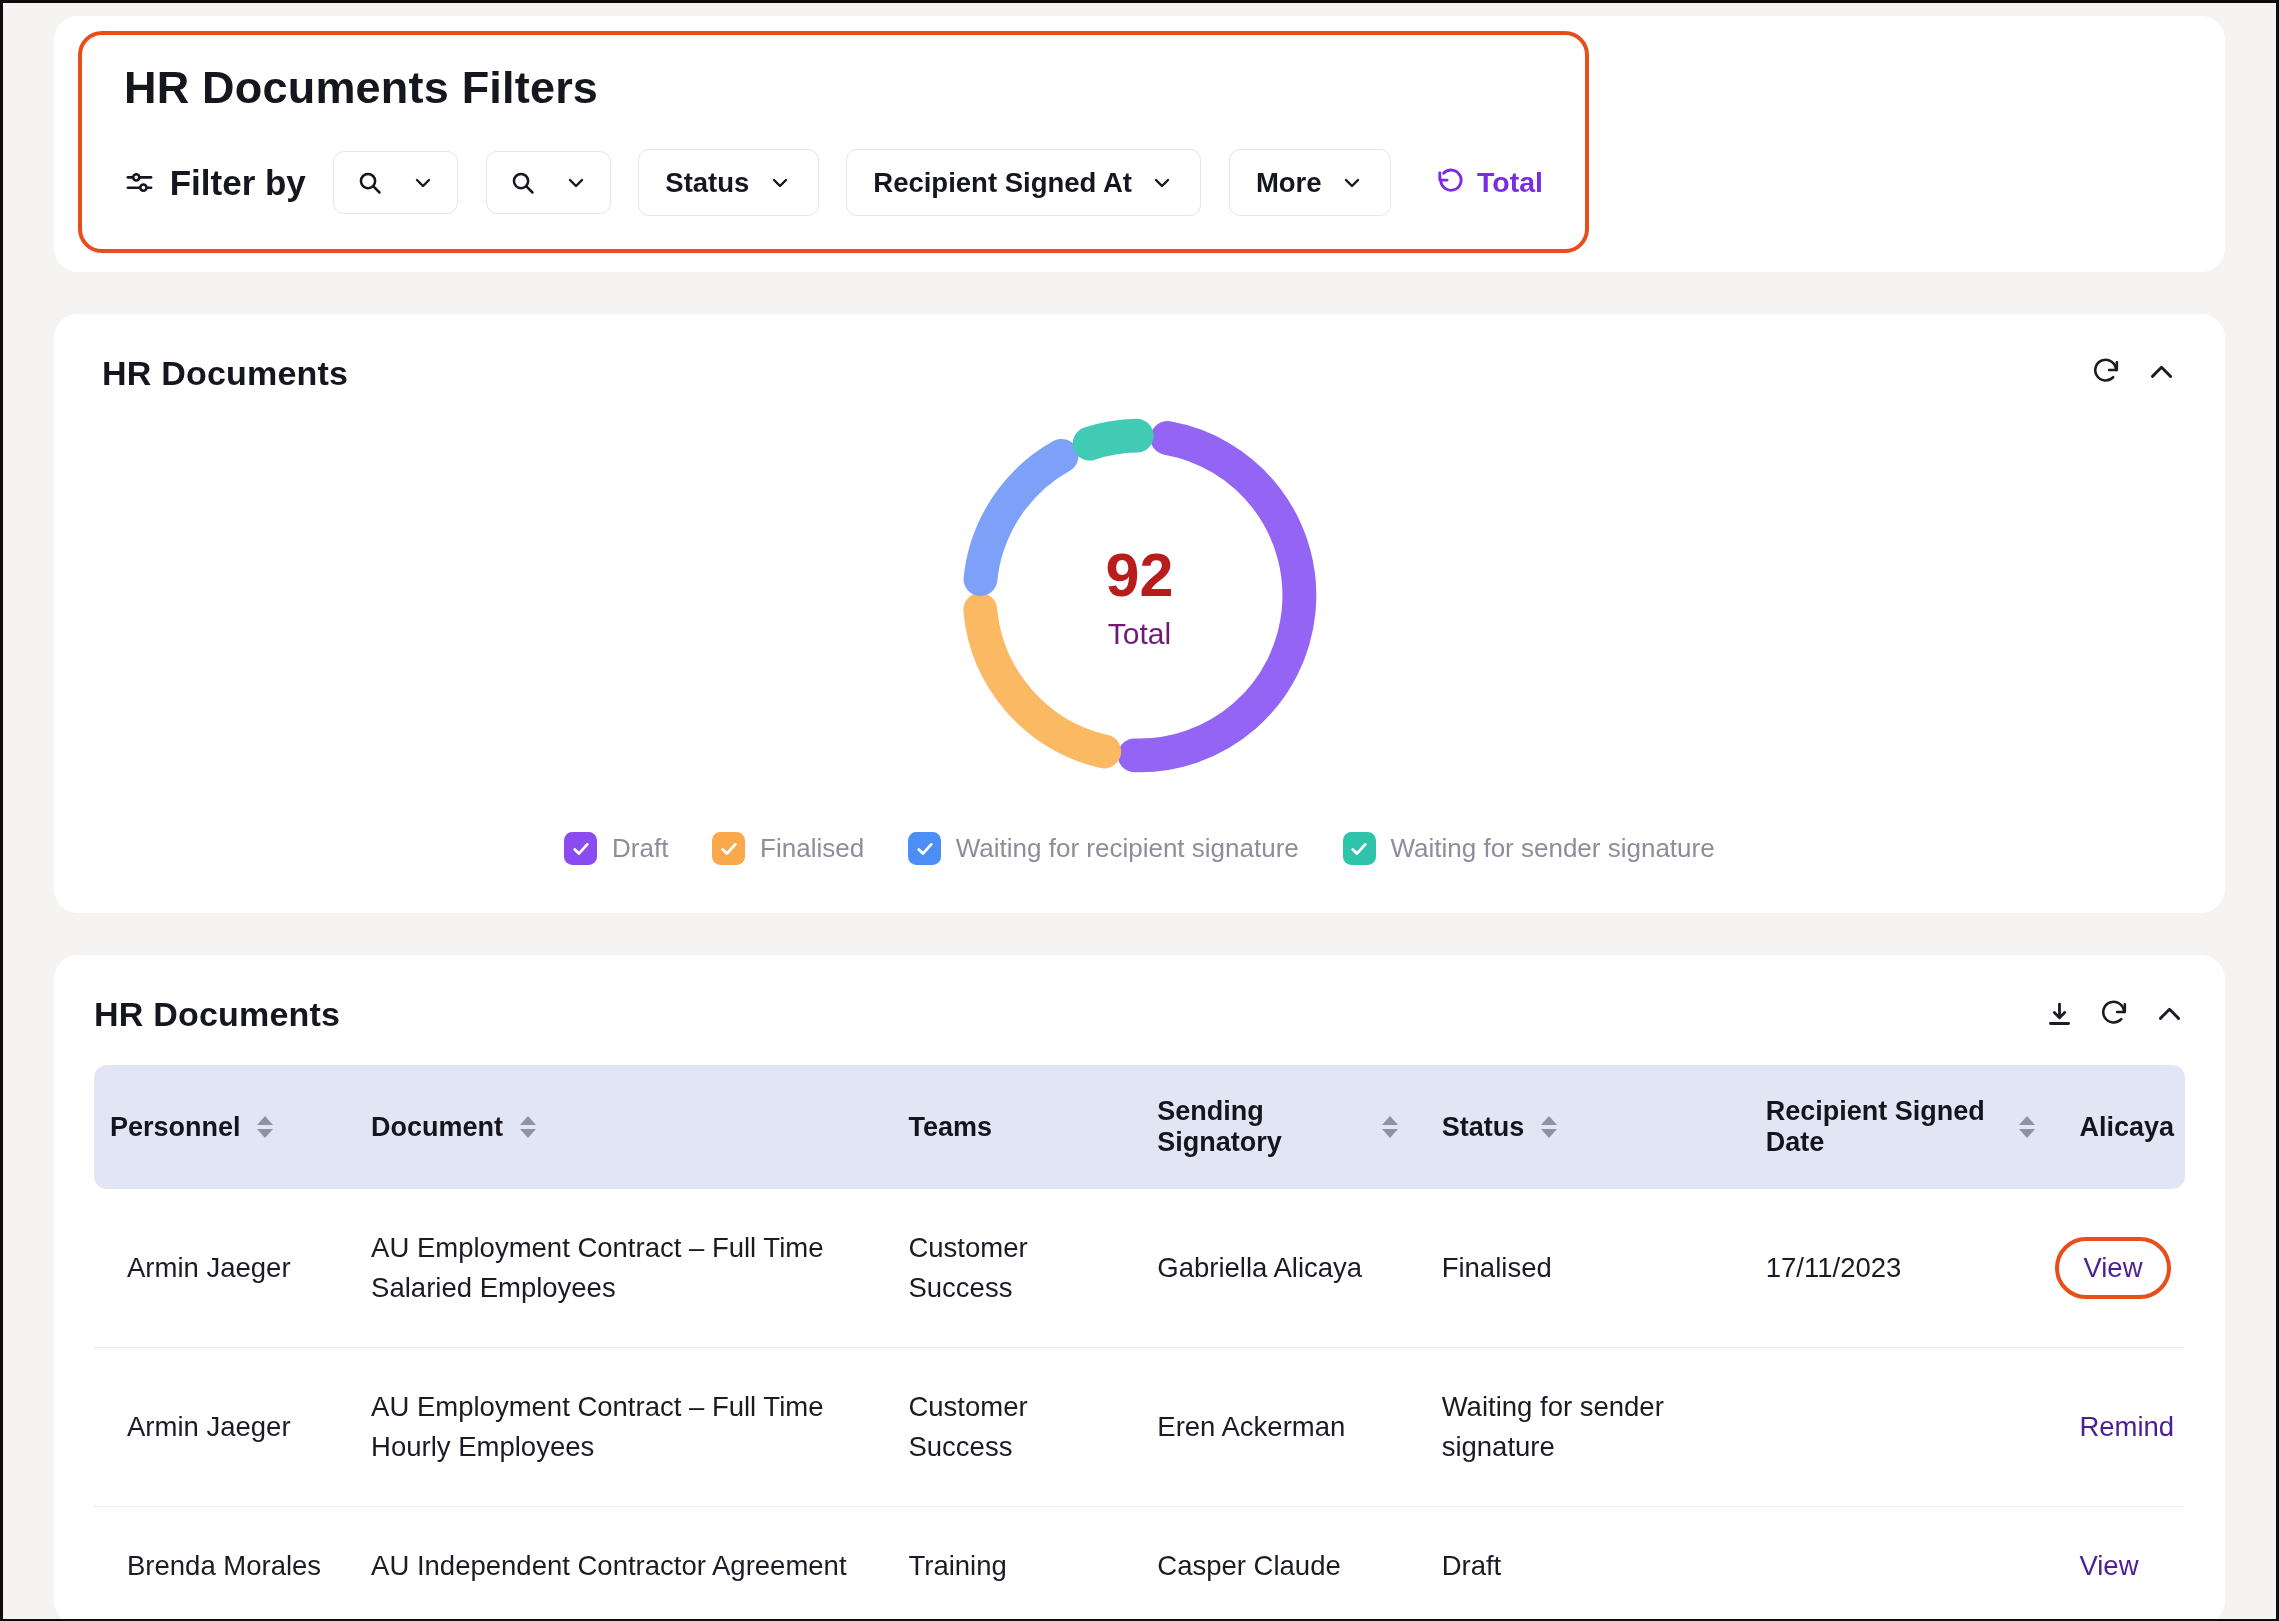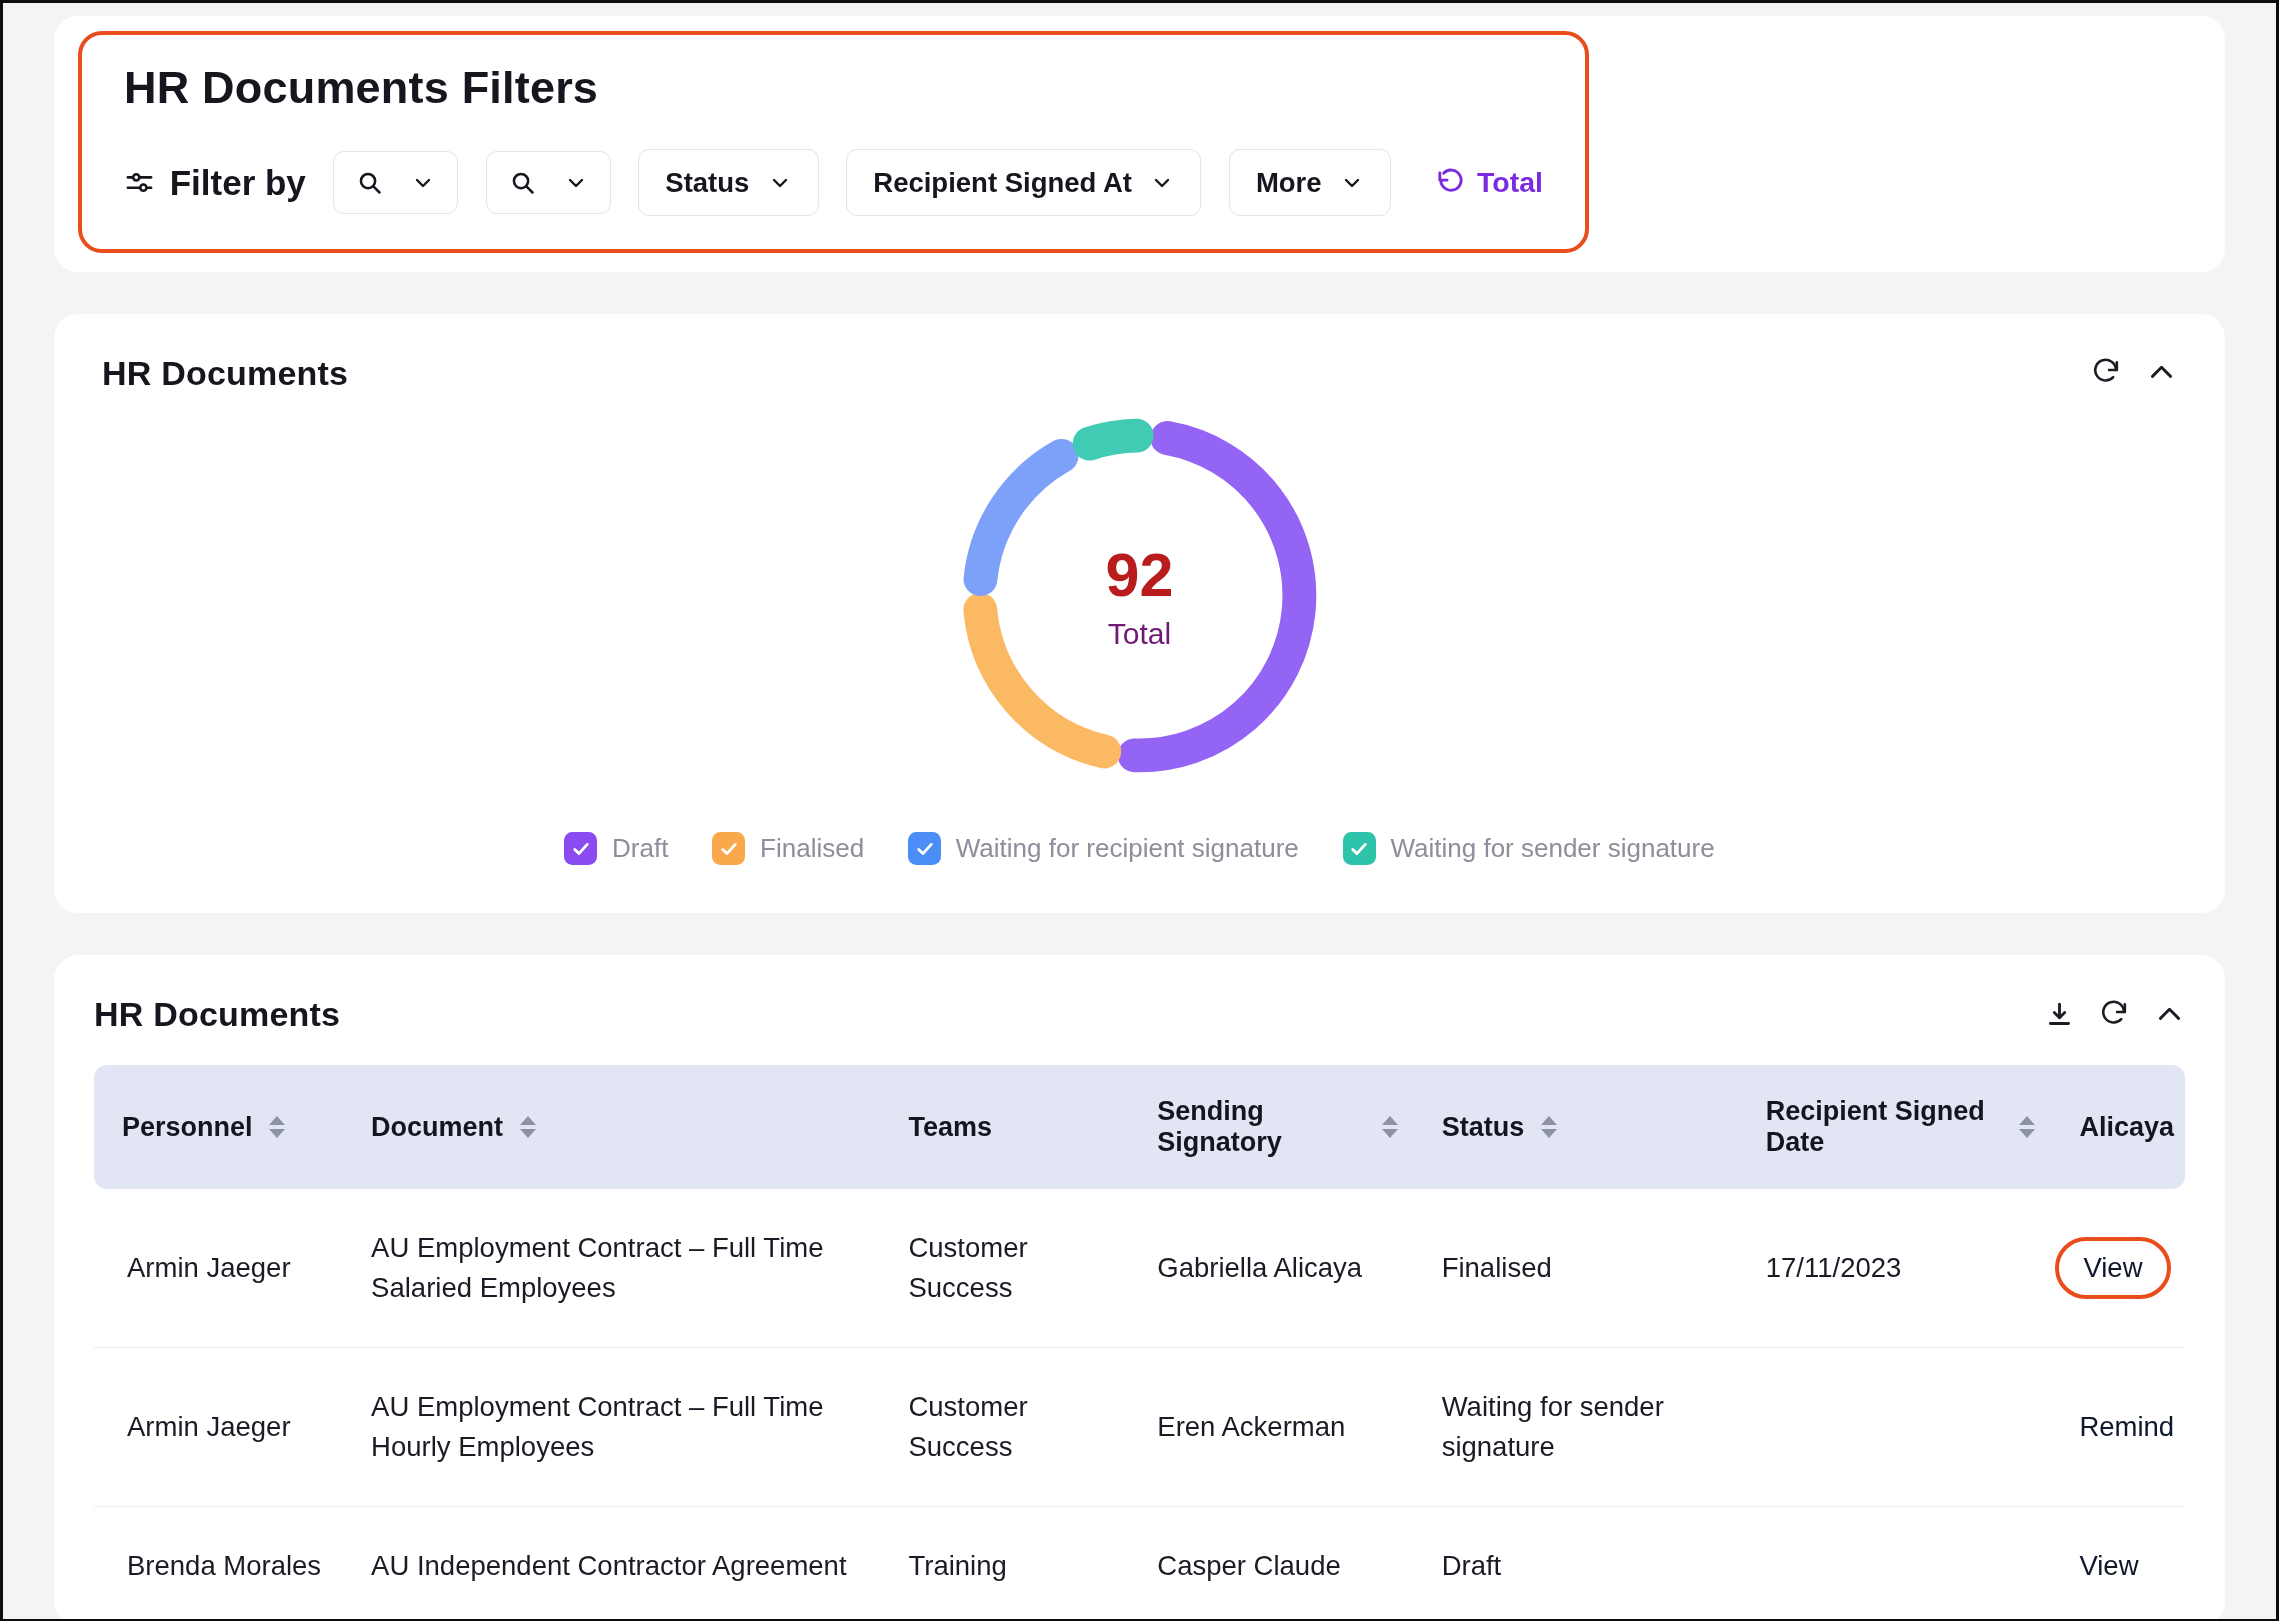--- a/index.html
+++ b/index.html
@@ -66,33 +66,33 @@
   }
   .legend-label { font-size:26px; color:#8d8d9b; }
 
   
   .table-card { padding:40px 40px 0 40px; }
   .hr-table { width:100%; border-collapse:collapse; table-layout:fixed; margin-top:31px; }
   .hr-table thead th {
     background:#e2e6f4; text-align:left; font-size:27px; font-weight:700;
     padding:31px 22px; color:#15151f;
   }
-  .hr-table thead th:first-child { border-radius:13px 0 0 13px; padding-left:28px;text-align:right; }
+  .hr-table thead th:first-child { border-radius:13px 0 0 13px; padding-left:16px;text-align:right; }
   .hr-table thead th:last-child { border-radius:0 13px 13px 0; }
   .th-inner { display:flex; align-items:center; gap:16.5px; }
   .sort { display:inline-flex; flex-direction:column; gap:3.7px; flex:none; }
   .sort i { display:block; width:0; height:0; border-left:8.3px solid transparent; border-right:8.3px solid transparent; }
   .sort .up { border-bottom:9.2px solid #8e93a4; }
   .sort .down { border-top:9.2px solid #8e93a4; }
   .hr-table tbody td {
     font-size:27.5px; color:#1b1b25; padding:39px 22px; vertical-align:middle;
     border-bottom:1.8px solid #ecebf0; line-height:1.45;
   }
   .hr-table tbody td:first-child { padding-left:33px; }
-  .link { color:#0f172a; font-weight:500; cursor:pointer; text-decoration:none; }
+  .link { color:#4c1d95; font-weight:500; cursor:pointer; text-decoration:none; }
   .action-highlight {
     display:inline-block; border:4.6px solid #e84d1b; border-radius:917px;
     padding:7.3px 24px; margin:-7.3px 0 -7.3px -24px;
   }
 </style>
 </head>
 <body>
 
 <div class="content">
 

